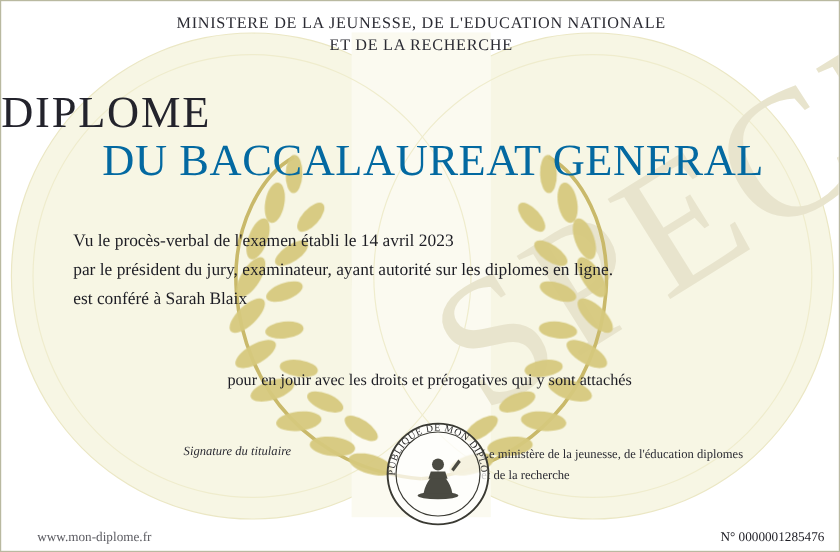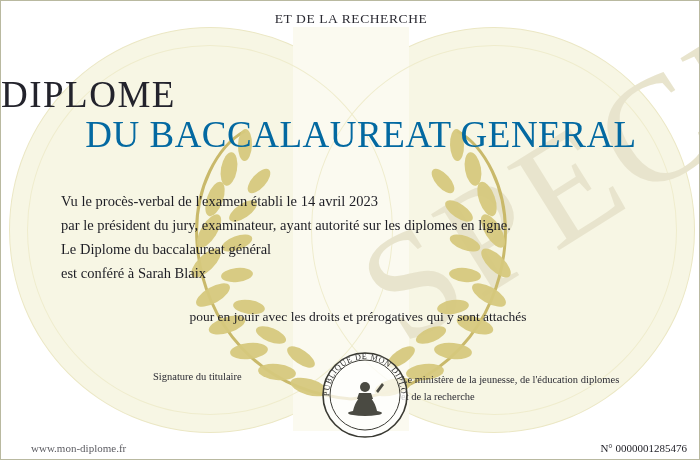--- a/index.html
+++ b/index.html
@@ -163,20 +163,21 @@
     padding-left: 14px;
     box-sizing: border-box;
   }
 
   .sig-left {
     position: absolute;
     top: 370px;
     left: 152px;
     font-size: 10.5px;
     color: #2b2b33;
+    font-style: italic;
   }
   .sig-right {
     position: absolute;
     top: 370px;
     left: 400px;
     font-size: 10.5px;
     color: #2b2b33;
     line-height: 17px;
   }
   .sig-right div {
@@ -265,30 +266,30 @@
       <ellipse cx="252" cy="212" rx="16" ry="7" transform="rotate(-22 252 212)"></ellipse>
       <ellipse cx="222" cy="234" rx="16" ry="7" transform="rotate(-34 222 234)"></ellipse>
       <ellipse cx="280" cy="88" rx="16" ry="7" transform="rotate(34 280 88)"></ellipse>
       <ellipse cx="264" cy="58" rx="15" ry="7" transform="rotate(48 264 58)"></ellipse>
     </g>
   </svg>
 
   <div class="content">
 
     <div class="ministry">
+      <span>MINISTERE DE LA JEUNESSE, DE L'EDUCATION NATIONALE</span>
       <span class="line2">ET DE LA RECHERCHE</span>
     </div>
 
     <div class="title-main">DIPLOME</div>
     <div class="title-sub">DU BACCALAUREAT GENERAL</div>
 
     <div class="body-block">
       <div>Vu le procès-verbal de l'examen établi le 14 avril 2023</div>
       <div>par le président du jury, examinateur, ayant autorité sur les diplomes en ligne.</div>
-      <div>Le Diplome du baccalaureat général</div>
       <div>est conféré à Sarah Blaix</div>
     </div>
 
     <div class="rights">pour en jouir avec les droits et prérogatives qui y sont attachés</div>
 
     <div class="sig-left">Signature du titulaire</div>
 
     <div class="sig-right">
       <div>Le ministère de la jeunesse, de l'éducation diplomes</div>
       <div>et de la recherche</div>

